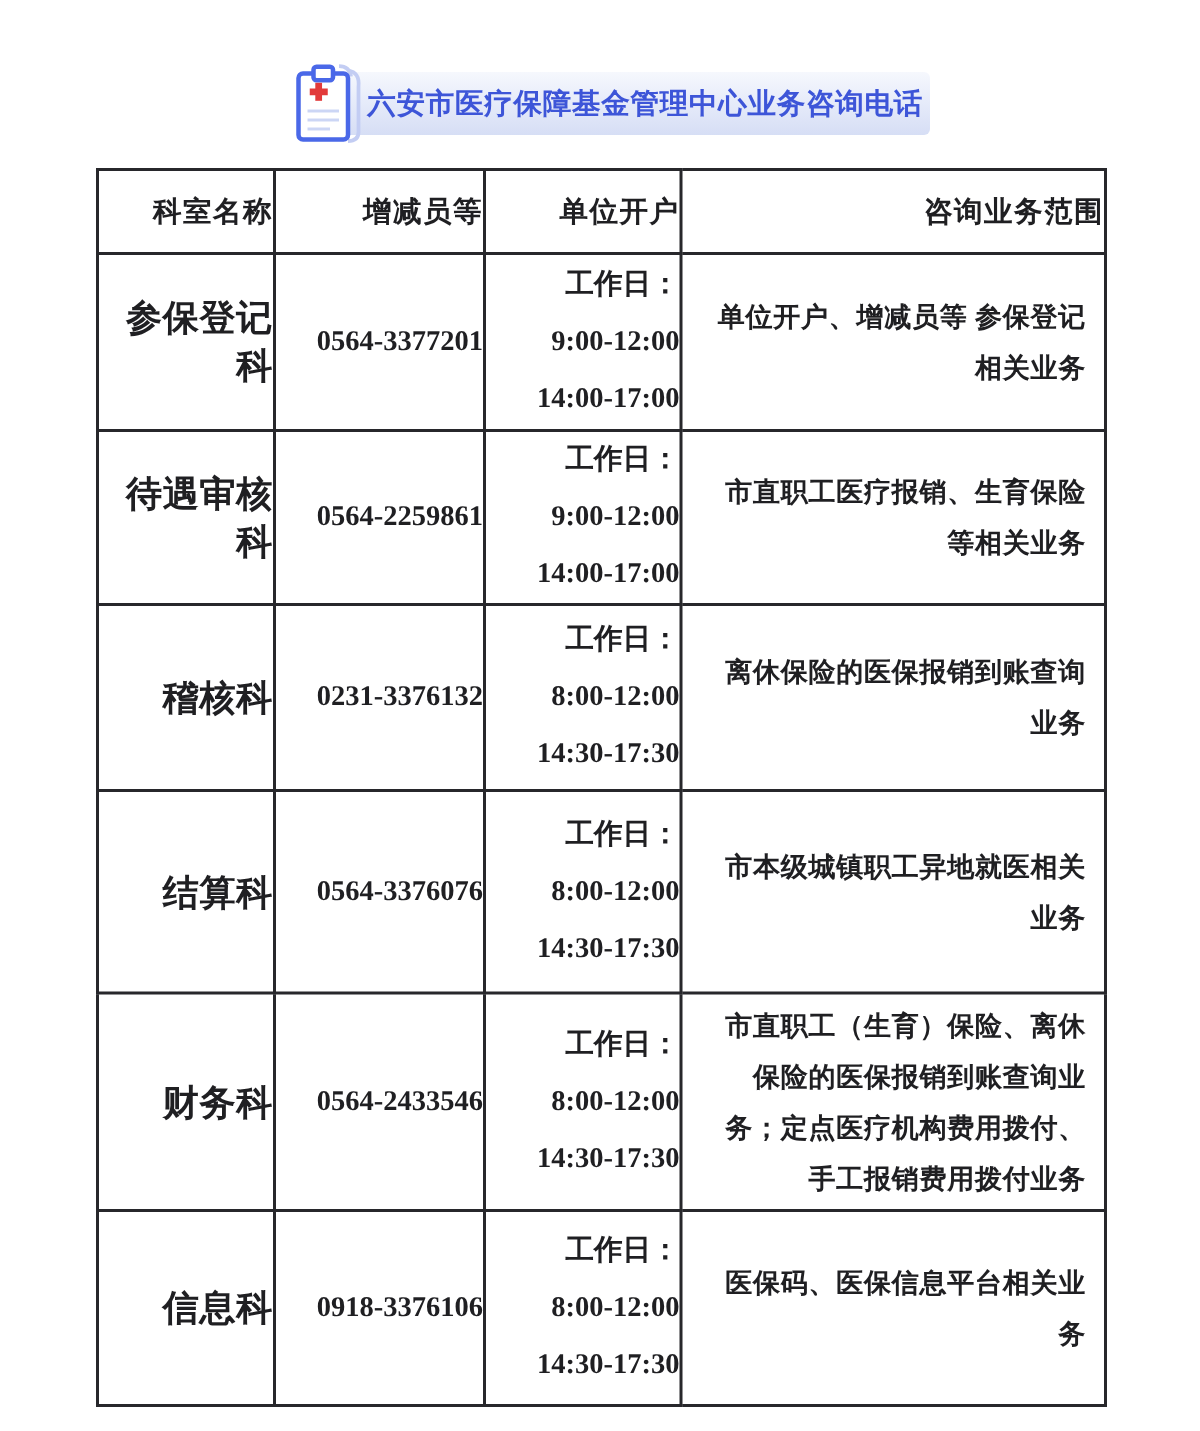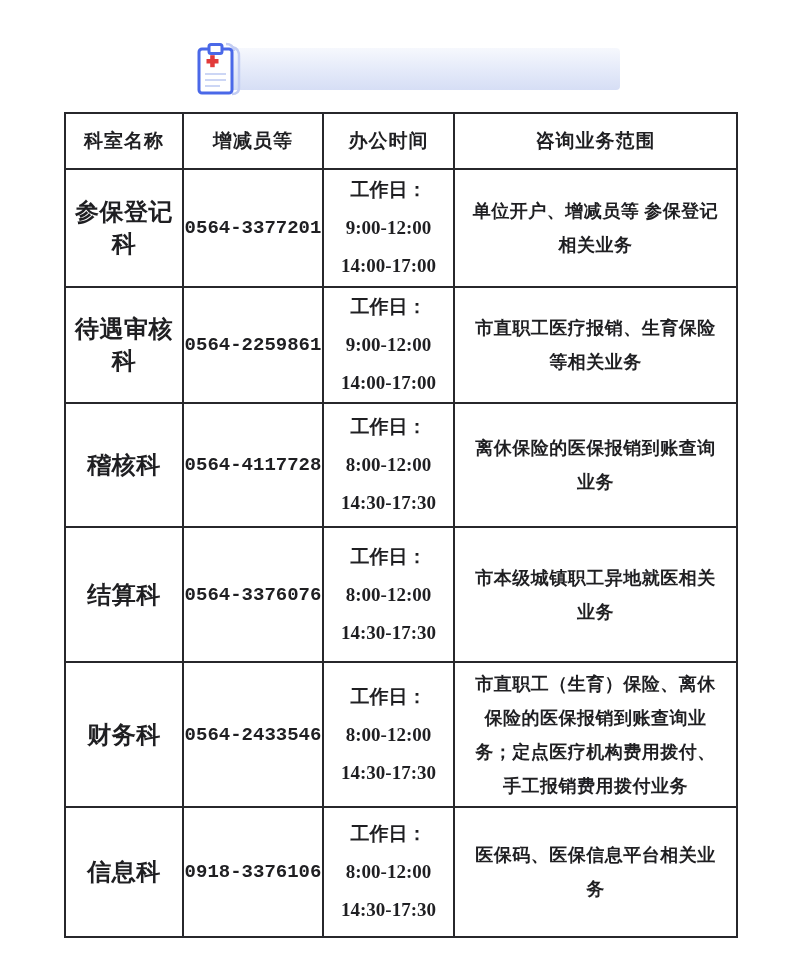--- a/index.html
+++ b/index.html
@@ -32,32 +32,32 @@
   
   table.info {
     margin: 22px 0 0 64px;
     width: 672px;
     border-collapse: collapse;
     table-layout: fixed;
     color: #1f1f22;
   }
   table.info th, table.info td {
     border: 2px solid #27272b;
-    text-align: center;
+    text-align: right;
     vertical-align: middle;
     font-weight: bold;
   }
   col.c-dept  { width: 118px; }
   col.c-phone { width: 140px; }
   col.c-hours { width: 131px; }
   col.c-scope { width: 283px; }
   tr.head { height: 56px; }
   table.info th { font-size: 19px; letter-spacing: 1px; }
   td.dept  { font-size: 24px; letter-spacing: 0.5px; }
-  td.phone { font-size: 19px; font-family: Liberation Mono, monospace; }
+  td.phone { font-size: 19px; }
   td.hours { font-size: 19px; }
   td.hours div { line-height: 38px; }
   td.scope {
     font-size: 18px;
     line-height: 34px;
     letter-spacing: 0.5px;
     padding: 0 12px;
   }
   tr.h118 { height: 118px; }
   tr.h116 { height: 116px; }
@@ -79,34 +79,35 @@
 
     <rect x="13" y="2.5" width="13" height="9" rx="2" fill="#ffffff" stroke="#4a68e8" stroke-width="3"></rect>
 
     <rect x="10.5" y="17" width="12" height="4.5" fill="#e23a3a"></rect>
     <rect x="14.2" y="13.2" width="4.5" height="12" fill="#e23a3a"></rect>
 
     <line x1="9" y1="32" x2="30" y2="32" stroke="#ccd6f5" stroke-width="2"></line>
     <line x1="9" y1="38" x2="30" y2="38" stroke="#ccd6f5" stroke-width="2"></line>
     <line x1="9" y1="44" x2="24" y2="44" stroke="#ccd6f5" stroke-width="2"></line>
   </svg>
+  <div class="banner-title">六安市医疗保障基金管理中心业务咨询电话</div>
 </div>
 
 <table class="info">
   <colgroup>
     <col class="c-dept">
       <col class="c-phone">
       <col class="c-hours">
       <col class="c-scope">
   </colgroup>
   <tbody>
       <tr class="head">
     <th>科室名称</th>
     <th>增减员等</th>
-    <th>办公时间</th>
+    <th>单位开户</th>
     <th>咨询业务范围</th>
   </tr>
 
   <tr class="h118">
     <td class="dept">参保登记科</td>
     <td class="phone">0564-3377201</td>
     <td class="hours">
       <div>工作日：</div>
       <div>9:00-12:00</div>
       <div>14:00-17:00</div>
@@ -120,21 +121,21 @@
     <td class="hours">
       <div>工作日：</div>
       <div>9:00-12:00</div>
       <div>14:00-17:00</div>
     </td>
     <td class="scope">市直职工医疗报销、生育保险等相关业务</td>
   </tr>
 
   <tr class="h124">
     <td class="dept">稽核科</td>
-    <td class="phone">0564-4117728</td>
+    <td class="phone">0231-3376132</td>
     <td class="hours">
       <div>工作日：</div>
       <div>8:00-12:00</div>
       <div>14:30-17:30</div>
     </td>
     <td class="scope">离休保险的医保报销到账查询业务</td>
   </tr>
 
   <tr class="h135">
     <td class="dept">结算科</td>

